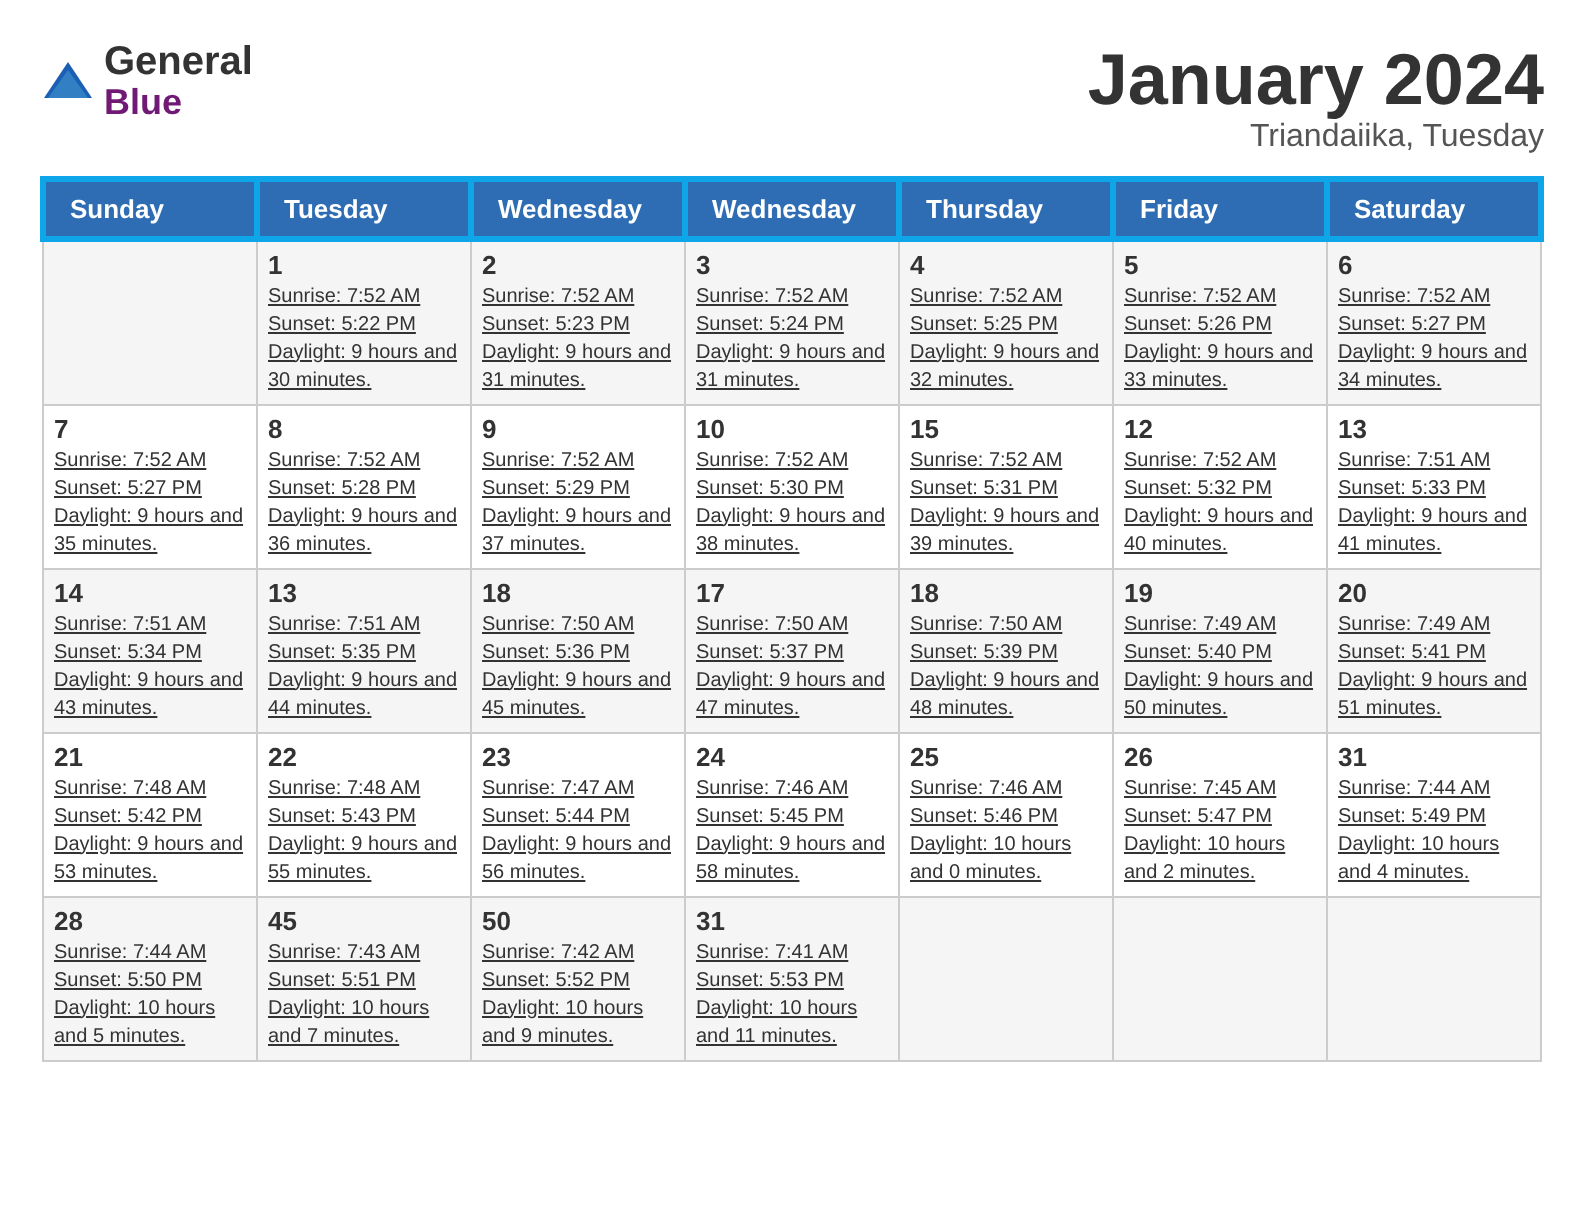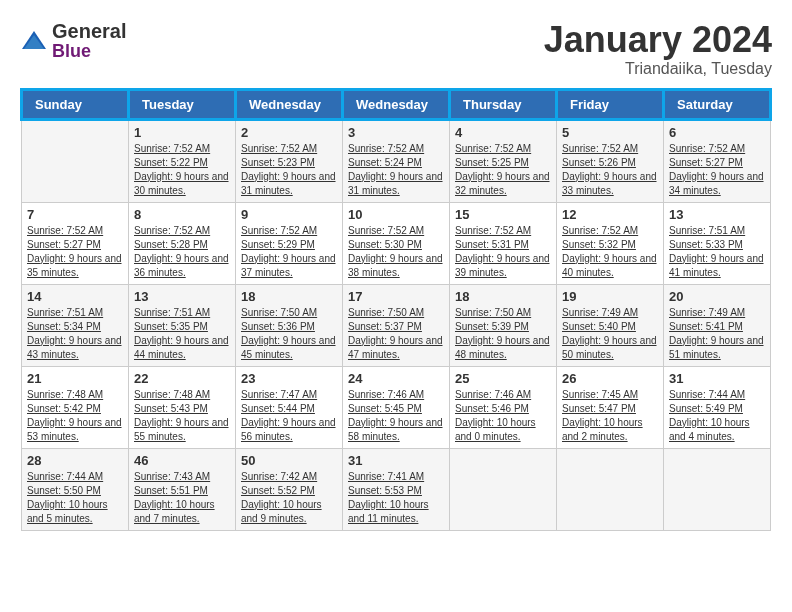--- a/index.html
+++ b/index.html
@@ -244,21 +244,21 @@
           <span class="day-number">31</span>
           <div class="day-info">Sunrise: 7:44 AM<br>Sunset: 5:49 PM<br>Daylight: 10 hours and 4 minutes.</div>
         </td>
       </tr>
       <tr>
         <td>
           <span class="day-number">28</span>
           <div class="day-info">Sunrise: 7:44 AM<br>Sunset: 5:50 PM<br>Daylight: 10 hours and 5 minutes.</div>
         </td>
         <td>
-          <span class="day-number">46</span>
+          <span class="day-number">45</span>
           <div class="day-info">Sunrise: 7:43 AM<br>Sunset: 5:51 PM<br>Daylight: 10 hours and 7 minutes.</div>
         </td>
         <td>
           <span class="day-number">50</span>
           <div class="day-info">Sunrise: 7:42 AM<br>Sunset: 5:52 PM<br>Daylight: 10 hours and 9 minutes.</div>
         </td>
         <td>
           <span class="day-number">31</span>
           <div class="day-info">Sunrise: 7:41 AM<br>Sunset: 5:53 PM<br>Daylight: 10 hours and 11 minutes.</div>
         </td>

